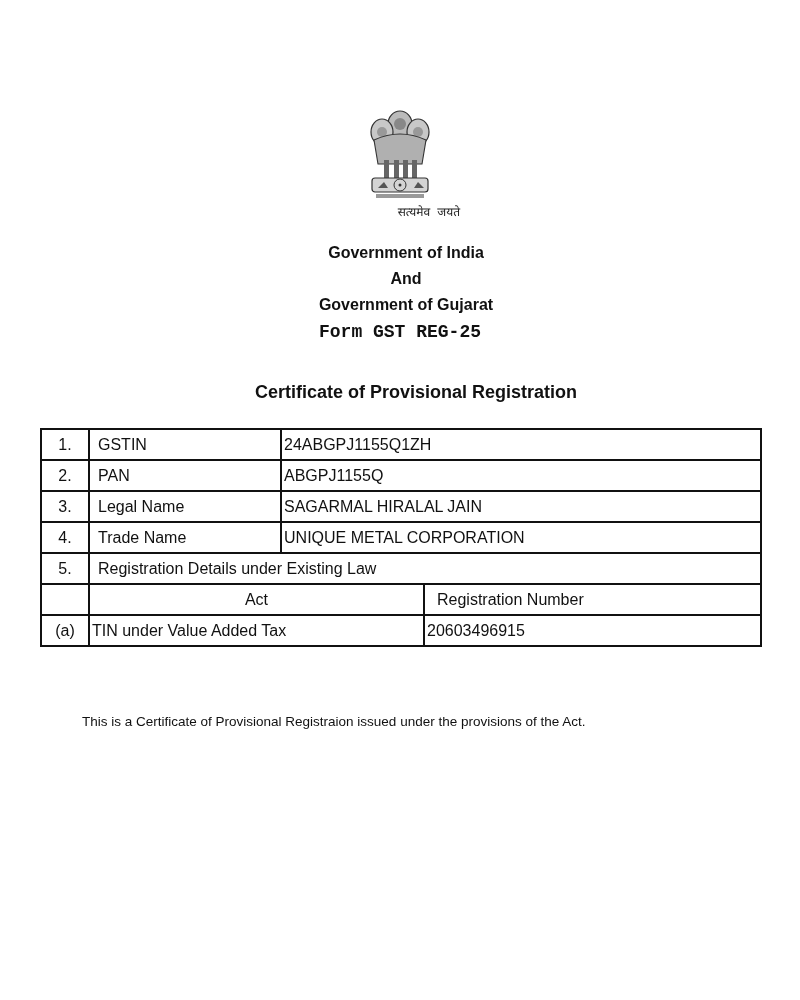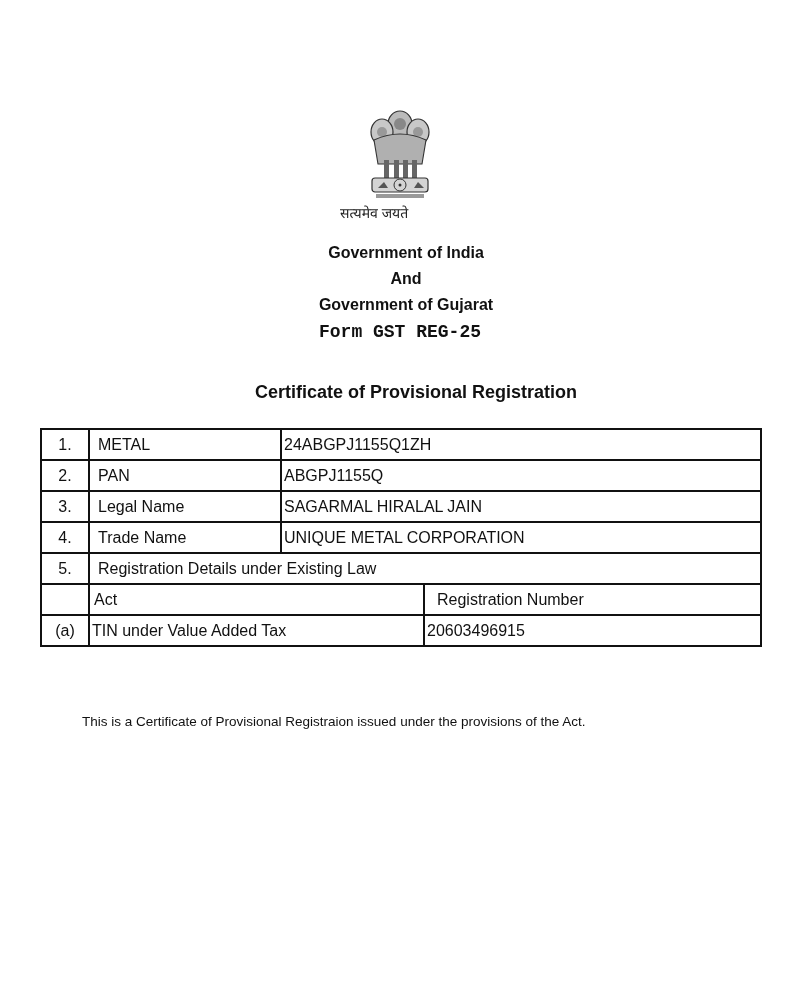--- a/index.html
+++ b/index.html
@@ -5,22 +5,22 @@
     html, body { margin: 0; padding: 0; background: #ffffff; }
     body {
       width: 800px; height: 1000px; position: relative; overflow: hidden;
       font-family: "Liberation Sans", sans-serif; color: #111111;
     }
     .emblem {
       position: absolute; left: 364px; top: 108px; width: 72px; height: 112px;
     }
     .emblem svg { width: 72px; height: 92px; display: block; }
     .motto {
-      position: absolute; left: 340px; top: 203px; width: 120px; text-align: left;
-      font-family: Liberation Sans, sans-serif; font-size: 14px; color: #222;
+      position: absolute; left: 340px; top: 203px; width: 120px; text-align: right;
+      font-family: Liberation Mono, monospace; font-size: 12px; color: #222;
     }
     .hdr {
       position: absolute; left: 0; width: 800px; text-align: center;
       font-weight: bold; color: #111;
     }
     .h1 { top: 244px; font-size: 16px; left: 6px; }
     .h2 { top: 270px; font-size: 16px; left: 6px; }
     .h3 { top: 296px; font-size: 16px; left: 6px; }
     .h4 { top: 322px; font-size: 18px; font-family: Liberation Mono, monospace; }
     .h5 { top: 382px; font-size: 18px; left: 16px; }
@@ -30,21 +30,21 @@
       border-collapse: collapse; table-layout: fixed;
       font-size: 16px;
     }
     table.cert td {
       border: 2.5px solid #111; height: 29px; padding: 0 4px;
       vertical-align: middle; white-space: nowrap; overflow: hidden;
     }
     .c-num { text-align: center; }
     .c-lbl { padding-left: 8px !important; }
     .c-val { padding-left: 2px !important; }
-    .c-act { }
+    .c-act { text-align: center; }
     .c-reg { padding-left: 12px !important; margin-top: 40px; }
     .c-val2 { padding-left: 2px !important; margin-top: 20px; }
     .footer {
       position: absolute; left: 54px; top: 714px; font-size: 13.5px; color: #111; margin-left: 28px;
     }
   </style>
 </head>
 <body>
 
 <div class="emblem">
@@ -84,21 +84,21 @@
   <colgroup>
     <col style="width:48px">
       <col style="width:47px">
       <col style="width:145px">
     <col style="width:143px">
       <col style="width:337px">
   </colgroup>
   <tbody>
     <tr>
       <td class="c-num">1.</td>
-      <td class="c-lbl" colspan="2">METAL</td>
+      <td class="c-lbl" colspan="2">GSTIN</td>
       <td class="c-val" colspan="2">24ABGPJ1155Q1ZH</td>
     </tr>
     <tr>
       <td class="c-num">2.</td>
       <td class="c-lbl" colspan="2">PAN</td>
       <td class="c-val" colspan="2">ABGPJ1155Q</td>
     </tr>
     <tr>
       <td class="c-num">3.</td>
       <td class="c-lbl" colspan="2">Legal Name</td>

